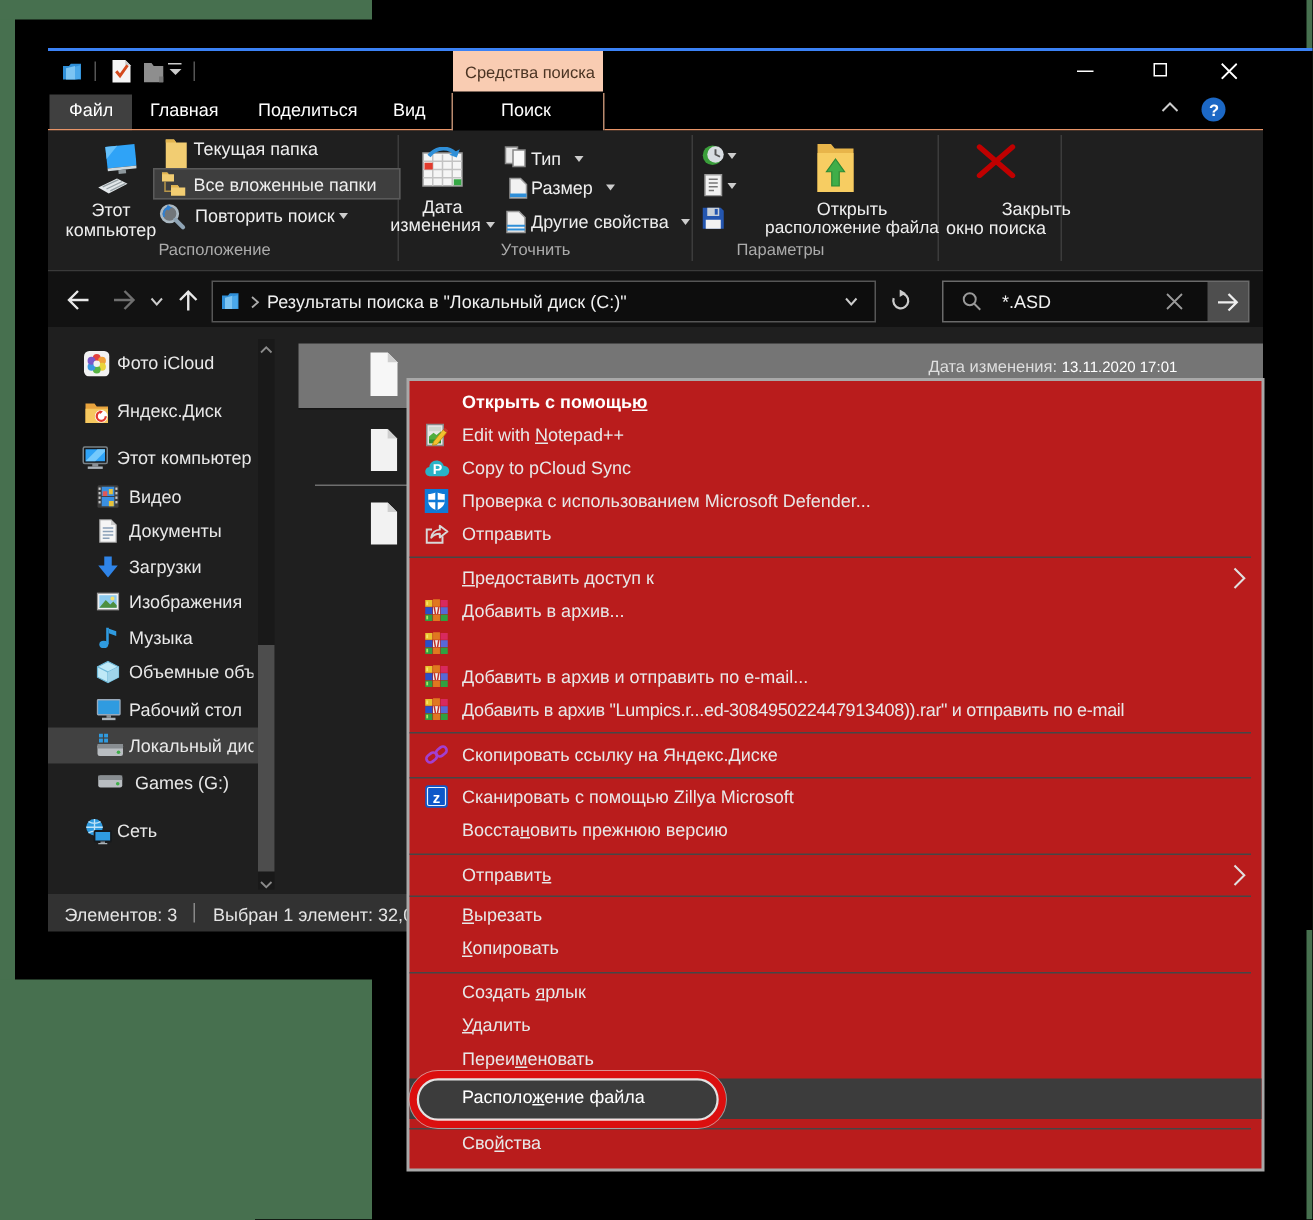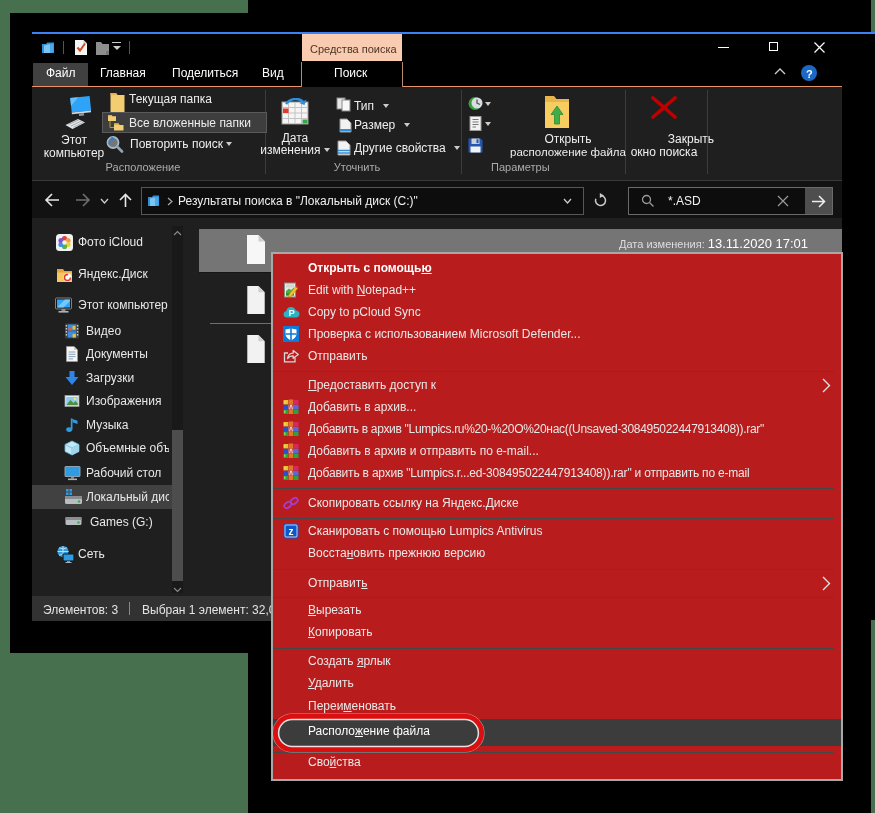--- a/index.html
+++ b/index.html
@@ -342,21 +342,21 @@
   <svg style="left:141px;top:553px" width="9" height="6" viewBox="0 0 9 6">
       <path d="M1 1 L4.5 4.5 L8 1" stroke="#8a8a8a" stroke-width="1.2" fill="none"></path>
     </svg>
 
   <div class="a" style="left:167px;top:195px;width:643px;height:43px;background:#757575"></div>
   <div class="a" style="left:167px;top:238px;width:643px;height:1px;background:#151515"></div>
   <svg style="left:214px;top:200px" width="20" height="31" viewBox="0 0 20 31">
     <path d="M1 1 L12.5 1 L19 7.5 L19 30 L1 30 Z" fill="#f7f7f7"></path>
     <path d="M12.5 1 L19 7.5 L12.5 7.5 Z" fill="#cfcfcf"></path>
   </svg>
-  <div class="tx" style="left:587px;top:204px"><span class="t11" style="color:#dedede">Дата изменения: </span><span style="font-size:13px;color:#fff">13.11.2020 17:01</span></div>
+  <div class="tx" style="left:587px;top:204px"><span class="t11" style="color:#dedede">Дата изменения: </span><span style="font-size:10px;color:#fff">13.11.2020 17:01</span></div>
   <svg style="left:214px;top:251px" width="20" height="30" viewBox="0 0 20 31">
     <path d="M1 1 L12.5 1 L19 7.5 L19 30 L1 30 Z" fill="#f2f2f2"></path>
     <path d="M12.5 1 L19 7.5 L12.5 7.5 Z" fill="#cfcfcf"></path>
   </svg>
   <div class="a" style="left:178px;top:289px;width:62px;height:1px;background:#6e6e6e"></div>
   <svg style="left:214px;top:300px" width="20" height="30" viewBox="0 0 20 31">
     <path d="M1 1 L12.5 1 L19 7.5 L19 30 L1 30 Z" fill="#f2f2f2"></path>
     <path d="M12.5 1 L19 7.5 L12.5 7.5 Z" fill="#cfcfcf"></path>
   </svg>
 
@@ -420,21 +420,20 @@
       <rect x="0.5" y="5.8" width="4.8" height="4.6" fill="#2850c8"></rect>
       <rect x="5.7" y="5.8" width="4.6" height="4.6" fill="#f0f0f0"></rect>
       <path d="M6.5 5.8 L7.3 10.4 M9.5 5.8 L8.7 10.4" stroke="#c03028" stroke-width="1"></path>
       <rect x="10.7" y="5.8" width="4.8" height="4.6" fill="#5868d8"></rect>
       <rect x="0.5" y="10.7" width="4.8" height="4.3" fill="#30a040"></rect>
       <rect x="5.7" y="10.7" width="4.6" height="4.3" fill="#e07820"></rect>
       <rect x="10.7" y="10.7" width="4.8" height="4.3" fill="#30a040"></rect>
       <rect x="1.2" y="2" width="1.2" height="2.4" fill="#f7e26b"></rect>
       <rect x="1.2" y="11.5" width="1.2" height="2.4" fill="#a8e85f"></rect>
     </svg>
-  <div class="tx" style="left:35px;top:169px;letter-spacing:-0.3px">Добавить в архив "Lumpics.ru%20-%20О%20нас((Unsaved-308495022447913408)).rar"</div>
   <svg class="rar" style="left:10px;top:189px" width="16" height="16" viewBox="0 0 16 16">
       <rect x="0.5" y="1" width="4.8" height="4.5" fill="#e8c22e"></rect>
       <rect x="5.7" y="0.5" width="4.6" height="5" fill="#e07820"></rect>
       <rect x="10.7" y="1" width="4.8" height="4.5" fill="#d8295e"></rect>
       <rect x="0.5" y="5.8" width="4.8" height="4.6" fill="#2850c8"></rect>
       <rect x="5.7" y="5.8" width="4.6" height="4.6" fill="#f0f0f0"></rect>
       <path d="M6.5 5.8 L7.3 10.4 M9.5 5.8 L8.7 10.4" stroke="#c03028" stroke-width="1"></path>
       <rect x="10.7" y="5.8" width="4.8" height="4.6" fill="#5868d8"></rect>
       <rect x="0.5" y="10.7" width="4.8" height="4.3" fill="#30a040"></rect>
       <rect x="5.7" y="10.7" width="4.6" height="4.3" fill="#e07820"></rect>
@@ -465,21 +464,21 @@
       <rect x="7.5" y="3.5" width="7.5" height="5" rx="2.5" transform="rotate(-38 11.25 6)"></rect>
     </g>
   </svg>
   <div class="tx" style="left:35px;top:243px">Скопировать ссылку на Яндекс.Диске</div>
   <div class="sep" style="left:0;top:264px;width:561px"></div>
   <svg style="left:10px;top:269px" width="16" height="16" viewBox="0 0 16 16">
     <rect x="0.5" y="0.5" width="15" height="15" rx="2" fill="#0d57c9"></rect>
     <rect x="2" y="2" width="12" height="12" rx="1" fill="none" stroke="#e8f0fa" stroke-width="0.8"></rect>
     <text x="8" y="12" font-size="10" font-weight="bold" fill="#fff" text-anchor="middle" font-family="Liberation Sans">z</text>
   </svg>
-  <div class="tx" style="left:35px;top:271px">Сканировать с помощью Lumpics Antivirus</div>
+  <div class="tx" style="left:35px;top:271px">Сканировать с помощью Zillya Microsoft</div>
   <div class="tx" style="left:35px;top:293px">Восста<u>н</u>овить прежнюю версию</div>
   <div class="sep" style="left:0;top:315px;width:561px"></div>
   <div class="tx" style="left:35px;top:323px">Отправит<u>ь</u></div>
   <svg style="left:549px;top:322px" width="9" height="15" viewBox="0 0 9 15">
       <path d="M1 1 L7.5 7.5 L1 14" stroke="#e0e0e0" stroke-width="1.4" fill="none"></path>
     </svg>
   <div class="sep" style="left:0;top:343px;width:561px"></div>
   <div class="tx" style="left:35px;top:350px"><u>В</u>ырезать</div>
   <div class="tx" style="left:35px;top:372px"><u>К</u>опировать</div>
   <div class="sep" style="left:0;top:394px;width:561px"></div>

